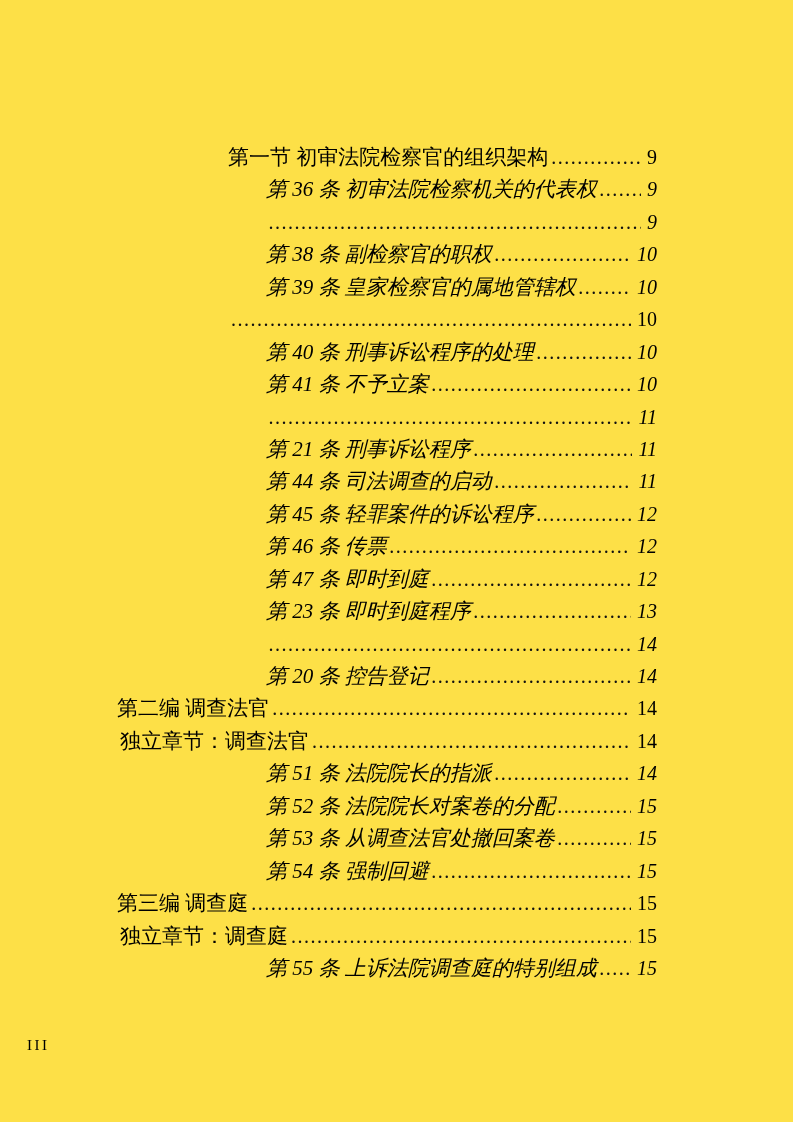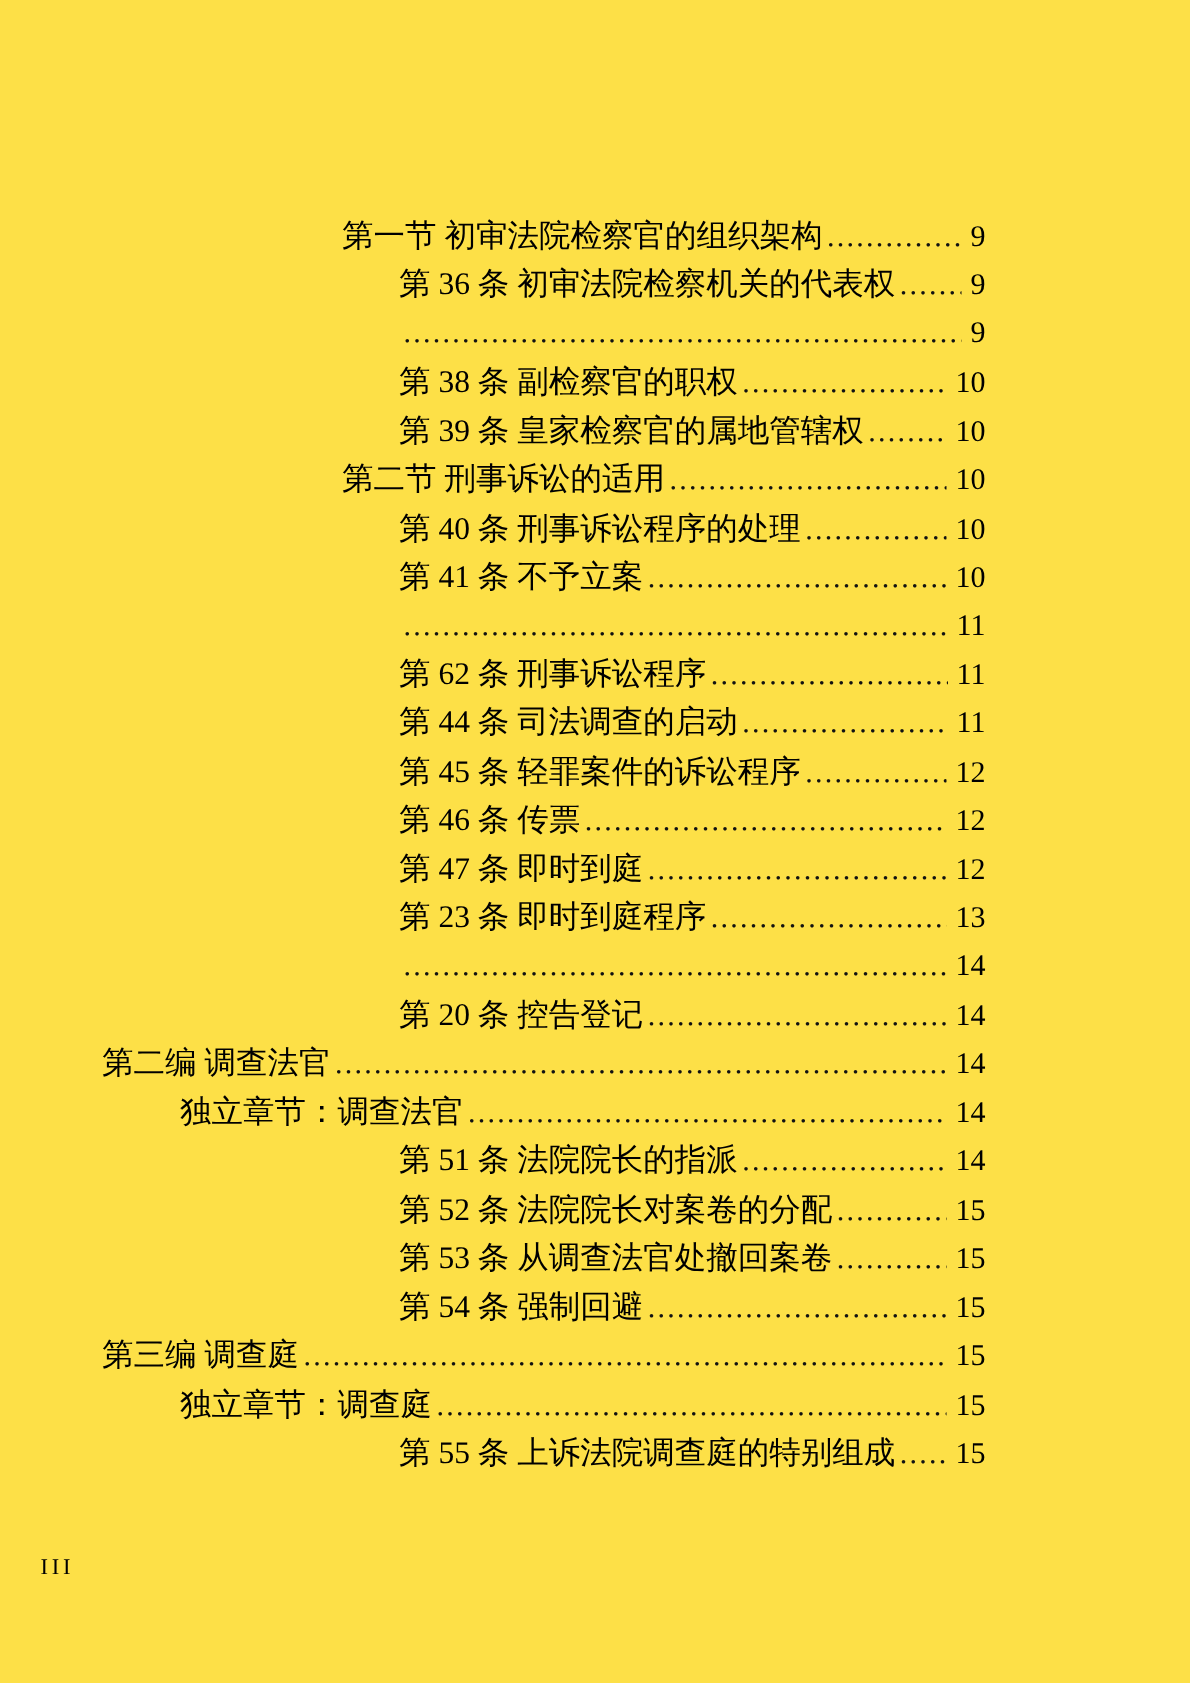--- a/index.html
+++ b/index.html
@@ -21,24 +21,24 @@
     right: 136px; 
   }
   .row {
     display: flex;
     align-items: baseline;
     height: 32.45px;
     line-height: 32.45px;
     font-size: 21px;
     white-space: nowrap;
   }
-  .row.lvl-part    { padding-left: 68px; justify-content: space-between; }
+  .row.lvl-part    { padding-left: 117px; justify-content: space-between; }
   .row.lvl-chapter { padding-left: 120px; }
   .row.lvl-section { padding-left: 228px; }
-  .row.lvl-article { padding-left: 266px; }
+  .row.lvl-article { padding-left: 266px; font-style: italic; }
   .label { flex: none; }
   .dots {
     flex: 1 1 auto;
     overflow: hidden;
     margin-left: 3px;
     letter-spacing: 1.5px;
     font-size: 20px;
     color: #111111;
   }
   .pg {
@@ -80,40 +80,39 @@
         <span class="label">第 38 条 副检察官的职权</span>
         <span class="dots" aria-hidden="true">............................................................................................................................................................................................................................</span>
         <span class="pg">10</span>
       </div>
       <div class="row lvl-article">
         <span class="label">第 39 条 皇家检察官的属地管辖权</span>
         <span class="dots" aria-hidden="true">............................................................................................................................................................................................................................</span>
         <span class="pg">10</span>
       </div>
       <div class="row lvl-section">
-        <span class="label">第二节 刑事诉讼的适用</span>
         <span class="dots" aria-hidden="true">............................................................................................................................................................................................................................</span>
         <span class="pg">10</span>
       </div>
       <div class="row lvl-article">
         <span class="label">第 40 条 刑事诉讼程序的处理</span>
         <span class="dots" aria-hidden="true">............................................................................................................................................................................................................................</span>
         <span class="pg">10</span>
       </div>
       <div class="row lvl-article">
         <span class="label">第 41 条 不予立案</span>
         <span class="dots" aria-hidden="true">............................................................................................................................................................................................................................</span>
         <span class="pg">10</span>
       </div>
       <div class="row lvl-article">
         <span class="dots" aria-hidden="true">............................................................................................................................................................................................................................</span>
         <span class="pg">11</span>
       </div>
       <div class="row lvl-article">
-        <span class="label">第 62 条 刑事诉讼程序</span>
+        <span class="label">第 21 条 刑事诉讼程序</span>
         <span class="dots" aria-hidden="true">............................................................................................................................................................................................................................</span>
         <span class="pg">11</span>
       </div>
       <div class="row lvl-article">
         <span class="label">第 44 条 司法调查的启动</span>
         <span class="dots" aria-hidden="true">............................................................................................................................................................................................................................</span>
         <span class="pg">11</span>
       </div>
       <div class="row lvl-article">
         <span class="label">第 45 条 轻罪案件的诉讼程序</span>

